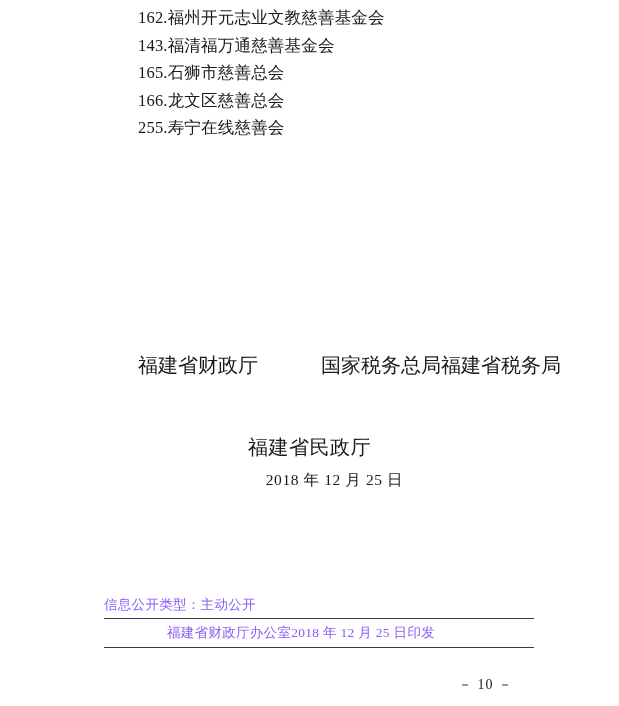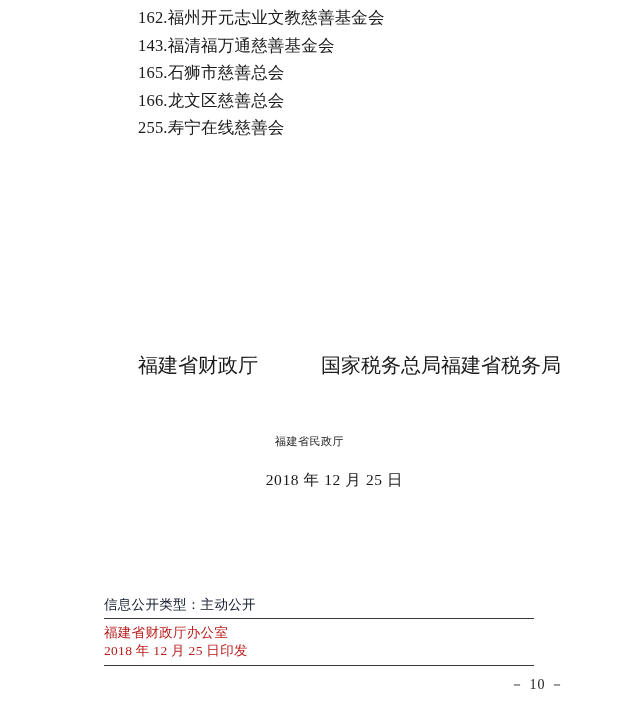--- a/index.html
+++ b/index.html
@@ -50,71 +50,70 @@
   }
   .sig-right {
     display: inline-block;
   }
   .ministry {
     position: absolute;
     top: 434px;
     left: 0;
     width: 619px;
     text-align: center;
-    font-size: 11px;
+    font-size: 20px;
     letter-spacing: 0.5px;
   }
   .date {
     position: absolute;
     top: 470px;
     left: 0;
     width: 619px;
     text-align: center;
     font-size: 15.5px;
     letter-spacing: 0.6px;
     padding-left: 25px;
   }
   .footer {
     position: absolute;
     left: 104px;
     width: 430px;
     top: 596px;
   }
   .footer-line1 {
     font-size: 13.5px;
-    color: #0f172a;
+    color: #8b5cf6;
     padding-bottom: 4px;
     letter-spacing: 0.3px;
   }
   .rule {
     border-top: 1px solid #3a3a3a;
     height: 0;
     width: 100%;
   }
   .footer-line2 {
     display: flex;
     justify-content: center;
     align-items: baseline;
     font-size: 13.5px;
-    color: #b91c1c;
+    color: #8b5cf6;
     padding-top: 5px;
     padding-bottom: 5px;
     letter-spacing: 0.3px;
-    flex-direction: column;
   }
   .footer-line2 .right {
     margin-right: 36px;
   }
   .page-number {
     position: absolute;
     top: 676px;
     left: 0;
     width: 619px;
     text-align: right;
-    padding-right: 54px;
+    padding-right: 106px;
     box-sizing: border-box;
     font-size: 14px;
     letter-spacing: 1px;
   }
 </style>
 </head>
 <body>
 
 <div class="page">
 

